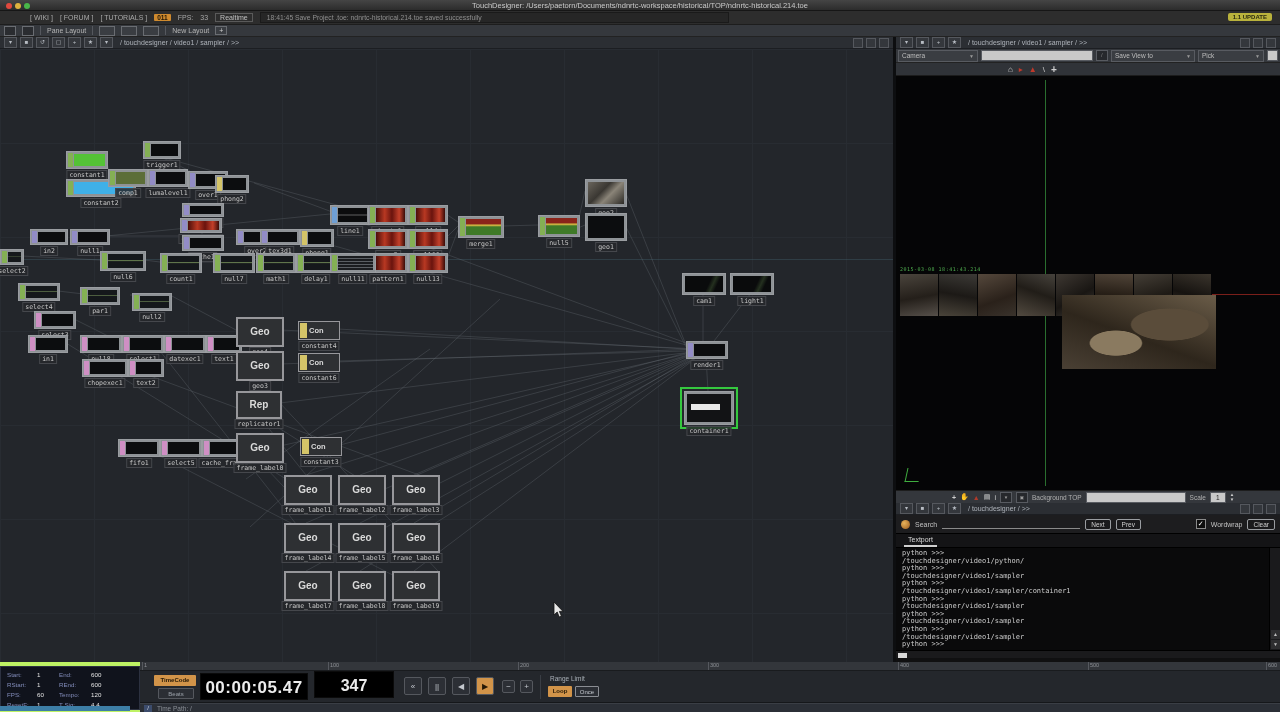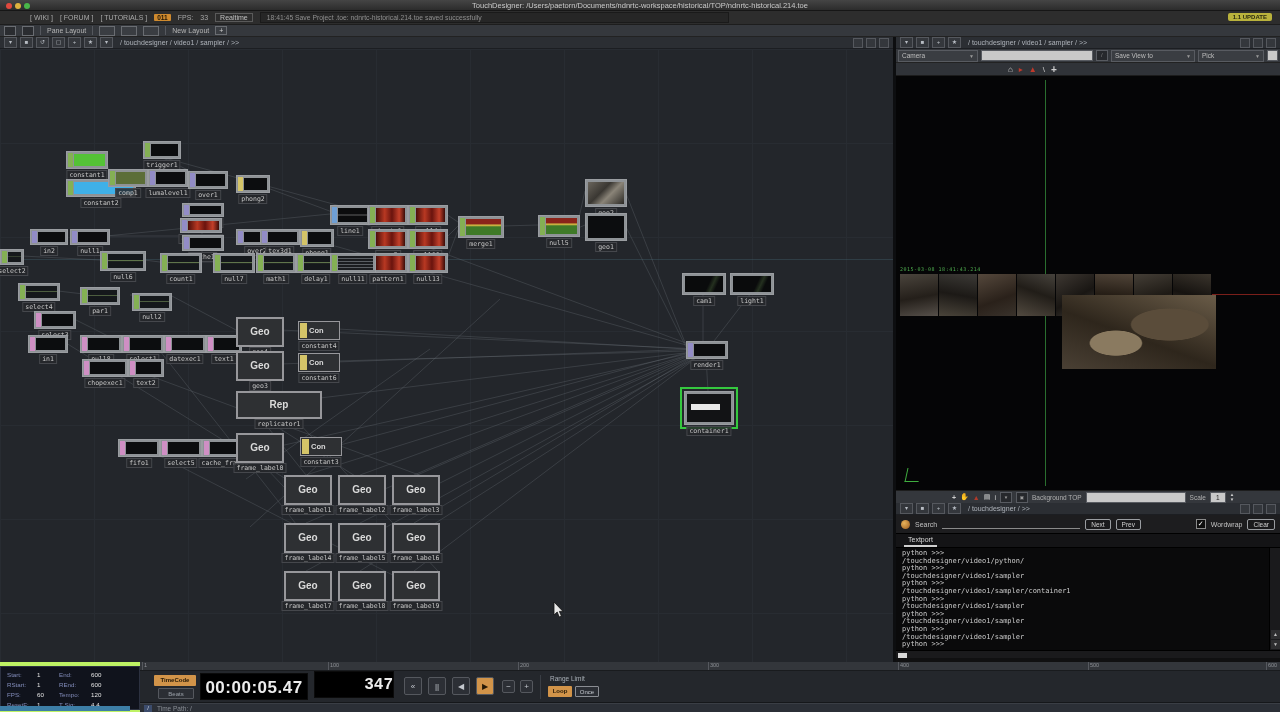--- a/index.html
+++ b/index.html
@@ -116,21 +116,21 @@
   #timeline{left:0;top:662px;width:1280px;height:64px;background:#bef264;}
   #ruler{left:140px;top:0px;width:1140px;height:9px;background:#33363b;border-bottom:1px solid #191b1e;}
   .tick{position:absolute;top:0;font-size:5.5px;color:#8d9096;}
   .tick:before{content:"";position:absolute;left:-2px;top:0;width:1px;height:8px;background:#55585e;}
   #info-box{left:0px;top:4px;width:140px;height:44px;background:#10131c;border:1px solid #2c3140;display:grid;grid-template-columns:30px 22px 32px 34px;grid-auto-rows:10px;align-items:center;padding:2px 0 0 6px;font-size:6.2px;}
   .il{color:#828cba;} .iv{color:#e2e2e2;}
   #transport{left:140px;top:9px;width:1140px;height:32px;background:#24272c;border-bottom:1px solid #15171a;}
   #tc-btn{left:14px;top:4px;width:42px;height:11px;background:#d29449;color:#241806;font-size:6px;font-weight:bold;text-align:center;line-height:11px;border-radius:1px;}
   #beats-btn{left:18px;top:17px;width:36px;height:11px;background:#2b2e34;border:1px solid #55585e;color:#9aa0a8;font-size:6px;text-align:center;line-height:10px;border-radius:1px;}
   #time-display{left:60px;top:2px;width:108px;height:27px;background:#000;border:1px solid #0b0b0b;color:#ececec;font-size:17px;font-weight:bold;text-align:center;line-height:27px;letter-spacing:.5px;}
-  #frame-display{left:174px;top:0;width:80px;height:27px;background:#000;border:1px solid #0b0b0b;color:#ececec;font-size:16px;font-weight:bold;text-align:right;line-height:27px;font-family:Liberation Mono, monospace;}
+  #frame-display{left:174px;top:0;width:80px;height:27px;background:#000;border:1px solid #0b0b0b;color:#ececec;font-size:16px;font-weight:bold;text-align:center;line-height:27px;}
   .t-btn{position:absolute;top:6px;width:18px;height:18px;background:#2c2f35;border:1px solid #55585e;color:#c4c8ce;font-size:8px;text-align:center;line-height:17px;border-radius:2px;}
   .t-btn.small{width:13px;height:13px;top:9px;font-size:8px;line-height:12px;}
   .t-btn.play{background:#d29449;color:#241806;}
   #range-sep{left:348px;top:4px;width:1px;height:24px;background:#3a3e45;}
   #range-label{left:358px;top:4px;font-size:6.5px;color:#aab0b8;}
   #loop-btn{left:356px;top:15px;width:24px;height:11px;background:#d29449;color:#241806;font-size:6px;font-weight:bold;text-align:center;line-height:11px;border-radius:1px;}
   #once-btn{left:383px;top:15px;width:24px;height:11px;background:#2b2e34;border:1px solid #8a8d93;color:#c4c8ce;font-size:6px;text-align:center;line-height:10px;border-radius:1px;}
   #timepath{left:140px;top:41px;width:1140px;height:9px;background:#2b2f36;border-top:1px solid #3a3e45;display:flex;align-items:center;gap:5px;padding-left:4px;font-size:6.5px;color:#8a8f96;}
   #tp-slash{width:8px;height:7px;background:#3c4c6c;color:#cfd4dc;font-size:6px;text-align:center;line-height:7px;}
   #blue-strip{left:0;top:706px;width:130px;height:5px;background:#3d7ea6;}
@@ -276,21 +276,21 @@
     <div class="node fam-top prev-dark" style="left: 148px; top: 120px; width: 38px; height: 16px;">
       <span class="stripe"></span>
       <span class="pv"></span>
       <span class="lbl">lumalevel1</span>
     </div>
     <div class="node fam-top prev-dark" style="left: 188px; top: 122px; width: 38px; height: 16px;">
       <span class="stripe"></span>
       <span class="pv"></span>
       <span class="lbl">over1</span>
     </div>
-    <div class="node fam-mat prev-dark" style="left: 236px; top: 126px; width: 32px; height: 16px; text-decoration: underline;">
+    <div class="node fam-mat prev-dark" style="left: 215px; top: 126px; width: 32px; height: 16px; text-decoration: underline;">
       <span class="stripe"></span>
       <span class="pv"></span>
       <span class="lbl">phong2</span>
     </div>
     <div class="node fam-top prev-dark" style="left: 30px; top: 180px; width: 36px; height: 14px;">
       <span class="stripe"></span>
       <span class="pv"></span>
       <span class="lbl">in2</span>
     </div>
     <div class="node fam-top prev-dark" style="left: 70px; top: 180px; width: 38px; height: 14px;">
@@ -514,21 +514,21 @@
     </div>
     <div class="node fam-comp" style="left: 236px; top: 302px; width: 44px; height: 26px;">
       <span class="ctext">Geo</span>
       <span class="lbl">geo3</span>
     </div>
     <div class="node fam-con" style="left: 298px; top: 304px; width: 40px; height: 17px;">
       <span class="stripe"></span>
       <span class="ctext">Con</span>
       <span class="lbl">constant6</span>
     </div>
-    <div class="node fam-comp" style="left: 236px; top: 342px; width: 42px; height: 24px; padding-left: 40px;">
+    <div class="node fam-comp" style="left: 236px; top: 342px; width: 42px; height: 24px;">
       <span class="ctext">Rep</span>
       <span class="lbl">replicator1</span>
     </div>
     <div class="node fam-comp" style="left: 236px; top: 384px; width: 44px; height: 26px;">
       <span class="ctext">Geo</span>
       <span class="lbl">frame_label0</span>
     </div>
     <div class="node fam-con" style="left: 300px; top: 388px; width: 40px; height: 17px;">
       <span class="stripe"></span>
       <span class="ctext">Con</span>

